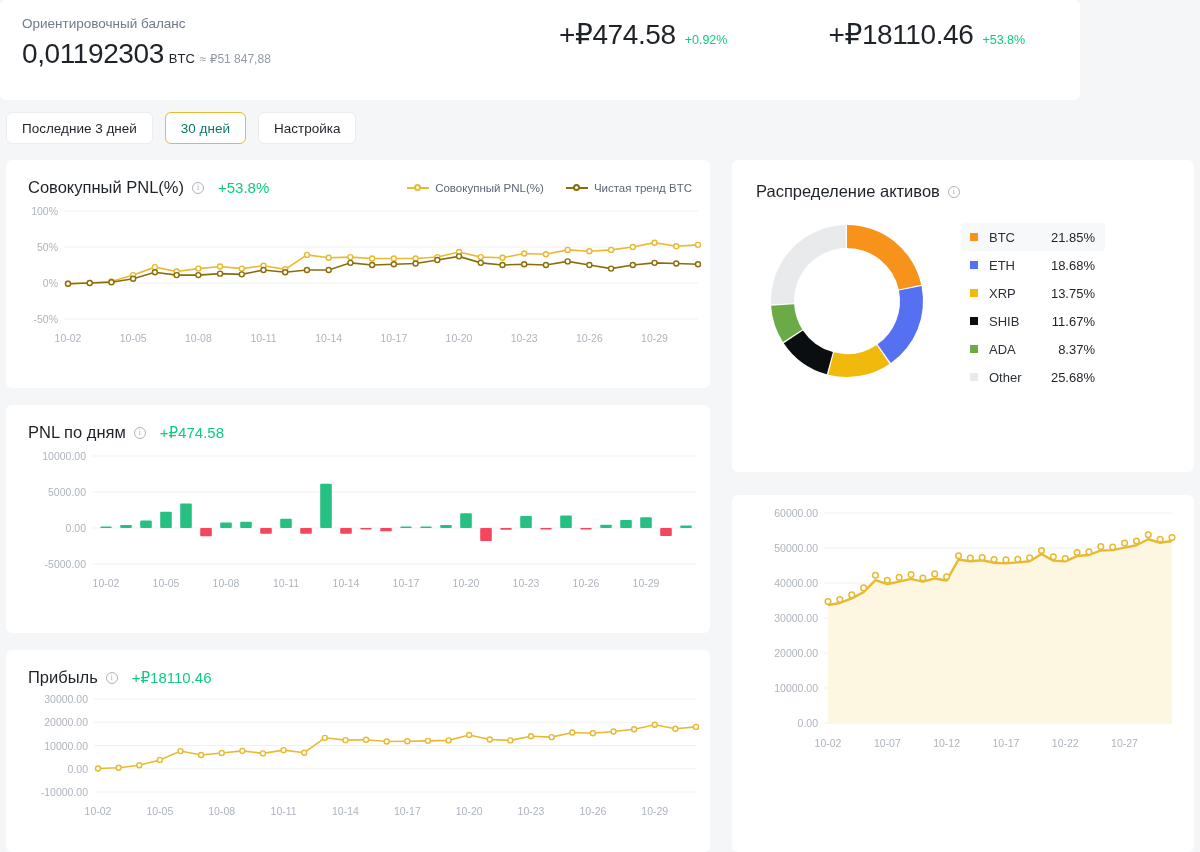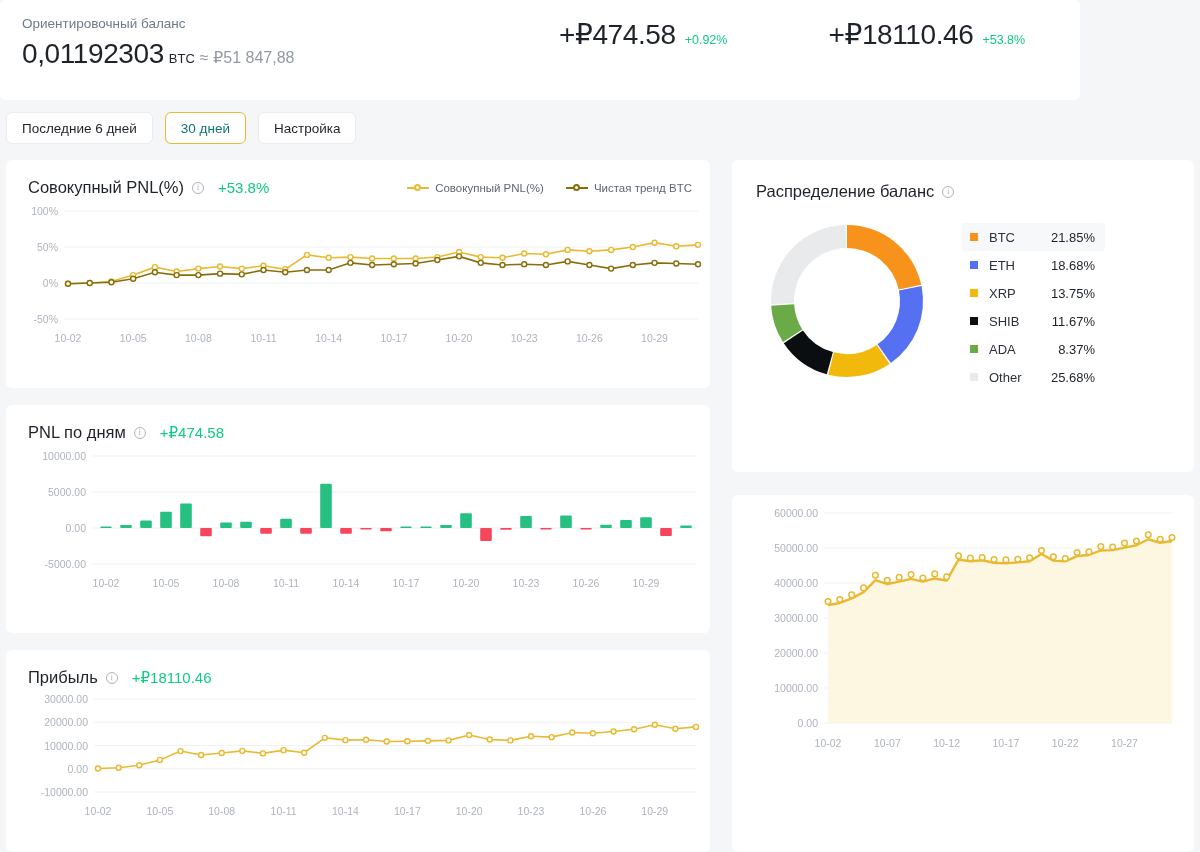--- a/index.html
+++ b/index.html
@@ -23,21 +23,21 @@
   .sum-block.balance { padding-left: 22px; width: 620px; }
   .sum-block.yest { width: 300px; }
   .sum-block.month { width: 280px; }
   .sum-label {
     font-size: 13.5px; color: #707a8a; line-height: 20px;
     display: flex; align-items: center; gap: 5px; white-space: nowrap;
   }
   .sum-value-row { display: flex; align-items: baseline; margin-top: 4px; }
   .sum-big { font-size: 28px; font-weight: 400; letter-spacing: -0.4px; color: #1e2329; }
   .sum-unit { font-size: 13px; color: #1e2329; margin-left: 5px; }
-  .sum-approx { font-size: 16px; color: #929aa5; margin-left: 5px; }
+  .sum-approx { font-size: 12px; color: #929aa5; margin-left: 5px; }
   .sum-pct { font-size: 12.5px; color: #0ecb81; margin-left: 9px; }
 
   .info-ico {
     display: inline-block; width: 12px; height: 12px; border-radius: 50%;
     border: 1px solid #aeb4bd; position: relative; flex: none;
   }
   .info-ico::after {
     content: "i"; position: absolute; left: 0; right: 0; top: -2px;
     text-align: center; font-size: 9px; line-height: 13px;
     color: #aeb4bd; font-family: "Liberation Serif", serif;
@@ -112,21 +112,21 @@
 
     <div class="sum-block month">
       <div class="sum-value-row">
         <span class="sum-big">+₽18110.46</span>
         <span class="sum-pct">+53.8%</span>
       </div>
     </div>
   </div>
 
   <div class="filters">
-    <div class="fbtn">Последние 6 дней</div>
+    <div class="fbtn">Последние 3 дней</div>
     <div class="fbtn active">30 дней</div>
     <div class="fbtn">Настройка</div>
   </div>
 
   <div class="card" style="left:6px; top:160px; width:704px; height:228px;">
     <div style="display:flex; padding:18px 18px 0 22px;">
       <div class="card-title-row">
         <span class="card-title">Совокупный PNL(%)</span>
         <span class="info-ico"></span>
         <span class="card-delta">+53.8%</span>
@@ -351,21 +351,21 @@
         <circle cx="628.1379310344828" cy="42.225" r="2.5" fill="#fff" stroke="#e8b931" stroke-width="1.4"></circle>
         <circle cx="648.7586206896551" cy="37.807500000000005" r="2.5" fill="#fff" stroke="#e8b931" stroke-width="1.4"></circle>
         <circle cx="669.3793103448276" cy="41.76" r="2.5" fill="#fff" stroke="#e8b931" stroke-width="1.4"></circle>
         <circle cx="690" cy="39.900000000000006" r="2.5" fill="#fff" stroke="#e8b931" stroke-width="1.4"></circle>
       </svg>
   </div>
 
   <div class="card" style="left:732px; top:160px; width:462px; height:312px;">
     <div style="display:flex; align-items:center; padding:22px 0 0 24px;">
       <div class="card-title-row">
-        <span class="card-title">Распределение баланс</span>
+        <span class="card-title">Распределение активов</span>
         <span class="info-ico"></span>
       </div>
     </div>
     <div style="display:flex; align-items:flex-start; padding:12px 0 0 0;">
       <svg id="chart-donut" width="230" height="180" viewBox="0 0 230 180">
           <path d="M 115 12 A 76 76 0 0 1 189.21568163665313 71.628298829781 L 166.75567272029758 76.58289260497887 A 53 53 0 0 0 115 35 Z" fill="#f7931a"></path>
           <path d="M 189.5162993763438 73.05606720922809 A 76 76 0 0 1 158.80018438557772 150.1091285383187 L 145.54486542678447 131.31294490172223 A 53 53 0 0 0 166.96531403876605 77.57857318538275 Z" fill="#5570f1"></path>
           <path d="M 157.5997761249164 150.93853409563175 A 76 76 0 0 1 96.21779240695896 161.6425738138742 L 101.90188154695822 139.35600542283333 A 53 53 0 0 0 144.70773861342855 131.89134614563795 Z" fill="#f0b90b"></path>
           <path d="M 94.80750467119039 161.268432031783 A 76 76 0 0 1 51.75677110009863 130.14610300270573 L 70.89616931980562 117.39136130451845 A 53 53 0 0 0 100.9183914154354 139.09509075900655 Z" fill="#0b0e11"></path>
           <path d="M 50.95932867580714 128.92422774282616 A 76 76 0 0 1 39.14566887637274 92.70323822351283 L 62.10158487431257 91.27988981376552 A 53 53 0 0 0 70.34005815549708 116.53926408381298 Z" fill="#6aab48"></path>

